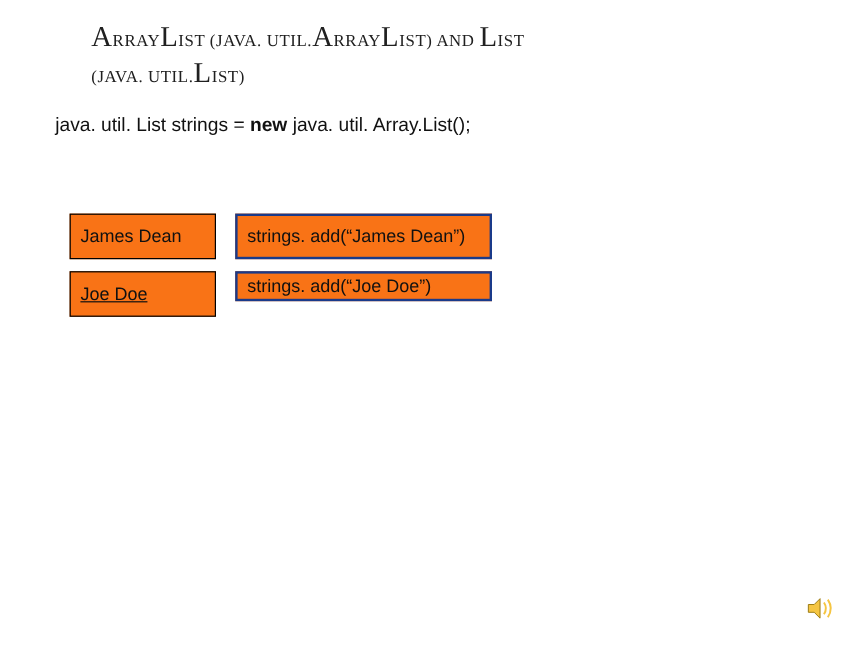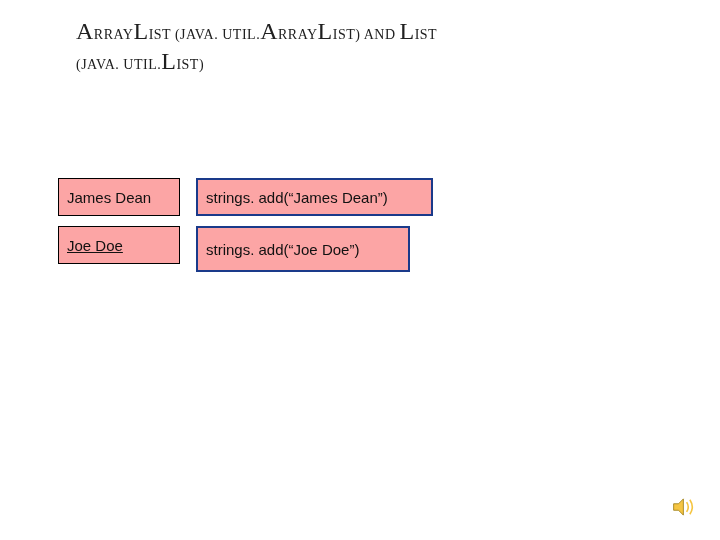--- a/index.html
+++ b/index.html
@@ -47,47 +47,47 @@
   }
   .cell {
     position: absolute;
     border: 1px solid #000;
     font-size: 15px;
     color: #111;
     display: flex;
     align-items: center;
     padding: 0 8px;
     box-sizing: border-box;
-    background: #fca5a5;
+    background: #f97316;
   }
   .name-1 {
     top: 178px;
     left: 58px;
     width: 122px;
     height: 38px;
   }
   .name-2 {
     top: 226px;
     left: 58px;
     width: 122px;
     height: 38px;
     text-decoration: underline;
   }
   .code-1 {
     top: 178px;
     left: 196px;
-    width: 237px;
+    width: 214px;
     height: 38px;
     border: 2px solid #1a3a8a;
   }
   .code-2 {
     top: 226px;
     left: 196px;
     width: 214px;
-    height: 46px;
+    height: 25px;
     border: 2px solid #1a3a8a;
   }
   .sound-icon {
     position: absolute;
     right: 22px;
     bottom: 22px;
     width: 26px;
     height: 22px;
   }
 </style>
@@ -95,20 +95,23 @@
 <body>
 
 <div class="slide">
 
   <div class="title">
     <span class="big">A</span><span class="sm">RRAY</span><span class="big">L</span><span class="sm">IST</span><span class="sm"> (</span><span class="sm">JAVA</span><span class="sm">. </span><span class="sm">UTIL</span><span class="sm">.</span><span class="big">A</span><span class="sm">RRAY</span><span class="big">L</span><span class="sm">IST</span><span class="sm">) </span><span class="sm">AND</span><span class="sm"> </span><span class="big">L</span><span class="sm">IST</span>
     <br>
     <span class="sm">(</span><span class="sm">JAVA</span><span class="sm">. </span><span class="sm">UTIL</span><span class="sm">.</span><span class="big">L</span><span class="sm">IST</span><span class="sm">)</span>
   </div>
 
+  <div class="code-line">
+    <span>java. util. List strings = </span><b>new</b><span> java. util. Array.List();</span>
+  </div>
 
   <div class="cell name-1">
     <span>James Dean</span>
   </div>
   <div class="cell code-1">
     <span>strings. add(“James Dean”)</span>
   </div>
 
   <div class="cell name-2">
     <span>Joe Doe</span>

